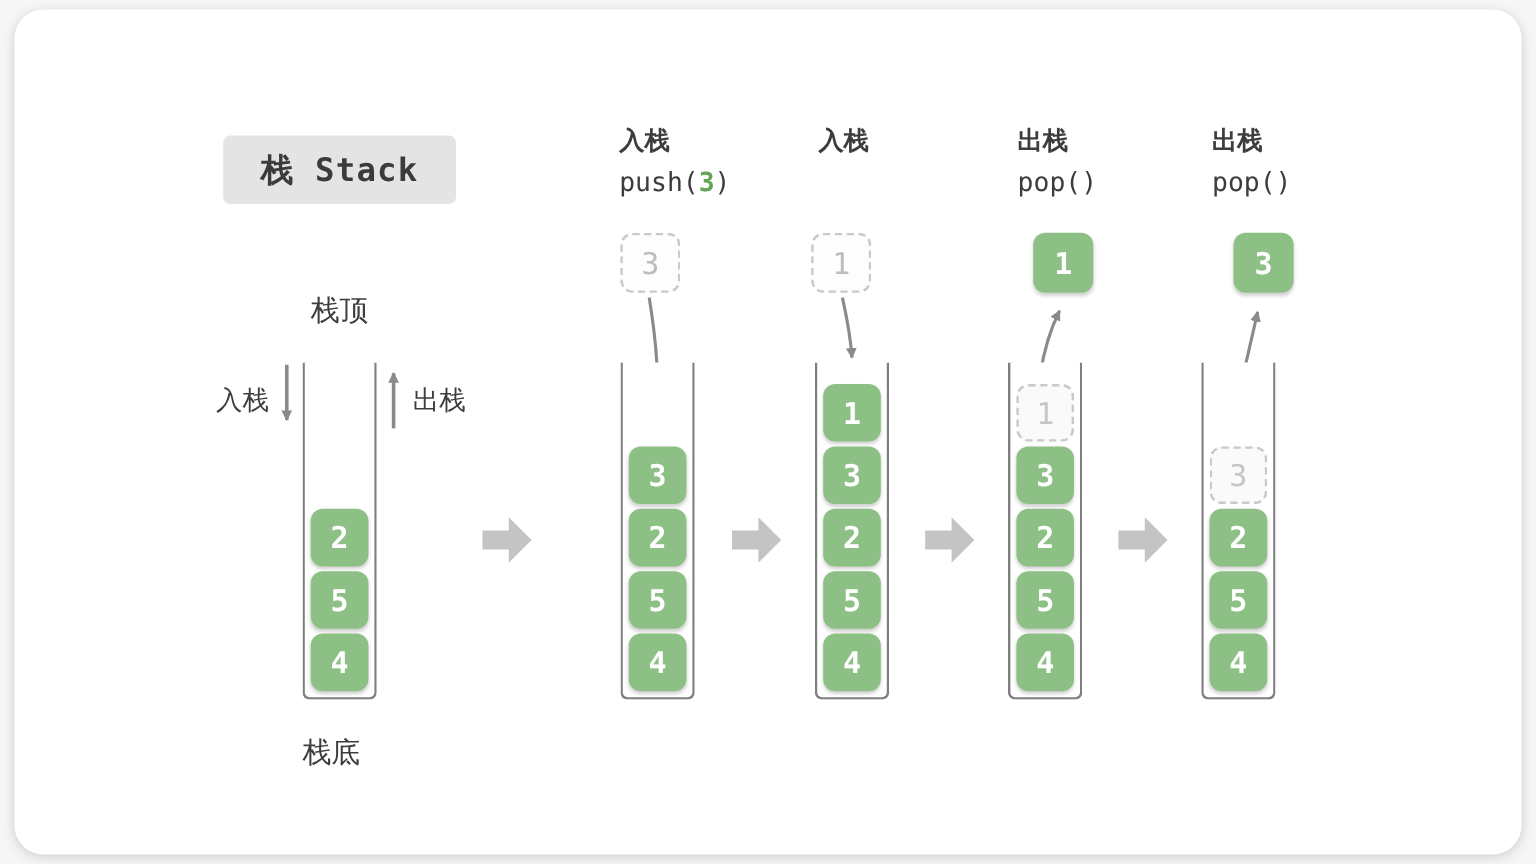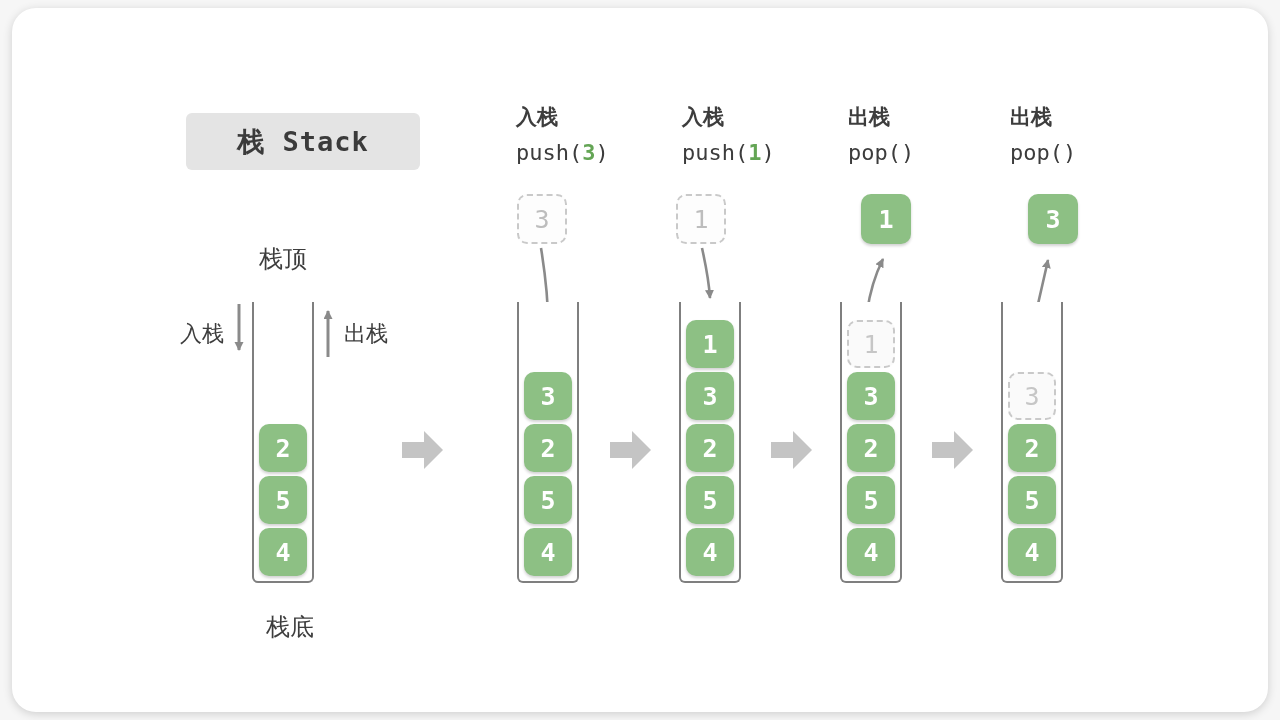--- a/index.html
+++ b/index.html
@@ -13,21 +13,21 @@
     --ghost-text:#bdbdbd;
   }
   *{margin:0;padding:0;box-sizing:border-box}
   html,body{width:1280px;height:720px;overflow:hidden;background:#f6f6f6;
     font-family:"DejaVu Sans",sans-serif}
   .card{position:absolute;left:12px;top:8px;width:1256px;height:704px;
     background:#ffffff;border-radius:24px;box-shadow:0 2px 10px rgba(0,0,0,.16)}
   .stage{position:absolute;inset:0}
 
   
-  .title-box{position:absolute;left:186px;top:113px;width:234px;height:57px;
+  .title-box{position:absolute;left:186px;top:113px;width:194px;height:57px;
     background:#e4e4e4;border-radius:6px;display:flex;align-items:center;justify-content:center}
   .title-box span{font-family:"DejaVu Sans Mono",monospace;font-weight:bold;
     font-size:27px;color:#3b3b3b;letter-spacing:1px}
 
   
   .op{position:absolute;top:104px;width:160px}
   .op-label{font-size:21px;font-weight:bold;color:var(--ink);line-height:26px;margin-bottom:9px}
   .op-code{font-family:"DejaVu Sans Mono",monospace;font-size:22px;color:#3c3c3c;line-height:28px}
   .op-code .arg{color:var(--code-green);font-weight:bold}
   .o1{left:516px}.o2{left:682px}.o3{left:848px}.o4{left:1010px}
@@ -54,21 +54,21 @@
     display:flex;align-items:center;justify-content:center;
     font-family:"DejaVu Sans Mono",monospace;font-size:25px}
   .float-dashed{border:2px dashed var(--ghost-border);background:#fdfdfd;color:var(--ghost-text)}
   .float-solid{background:var(--cell-green);color:#fff;font-weight:bold;
     box-shadow:0 2px 3px rgba(0,0,0,.18)}
   .f2{left:517px}.f3{left:676px}.f4{left:861px}.f5{left:1028px}
 
   
   .lbl{position:absolute;color:var(--ink);font-weight:normal}
   .lbl-top{left:252px;top:243px;width:62px;text-align:center;font-size:24px}
-  .lbl-bottom{left:252px;top:611px;width:62px;text-align:right;font-size:24px}
+  .lbl-bottom{left:252px;top:611px;width:62px;text-align:left;font-size:24px}
   .lbl-push{left:168px;top:319px;width:56px;text-align:right;font-size:22px}
   .lbl-pop{left:344px;top:319px;width:56px;text-align:left;font-size:22px}
 
   .watermark{position:absolute;right:40px;top:673px;
     font-family:"DejaVu Sans Mono",monospace;font-size:17px;letter-spacing:1px;color:#c9c9c9}
 
   svg.overlay{position:absolute;left:0;top:0;pointer-events:none}
 </style>
 </head>
 <body>
@@ -102,21 +102,20 @@
   <div class="title-box">
     <span>栈 Stack</span>
   </div>
 
   <div class="op o1">
     <div class="op-label">入栈</div>
     <div class="op-code"><span>push(</span><span class="arg">3</span><span>)</span></div>
   </div>
   <div class="op o2">
     <div class="op-label">入栈</div>
-    <div class="op-code"><span>push(</span><span class="arg">1</span><span>)</span></div>
   </div>
   <div class="op o3">
     <div class="op-label">出栈</div>
     <div class="op-code"><span>pop(</span><span class="arg"></span><span>)</span></div>
   </div>
   <div class="op o4">
     <div class="op-label">出栈</div>
     <div class="op-code"><span>pop(</span><span class="arg"></span><span>)</span></div>
   </div>
 

